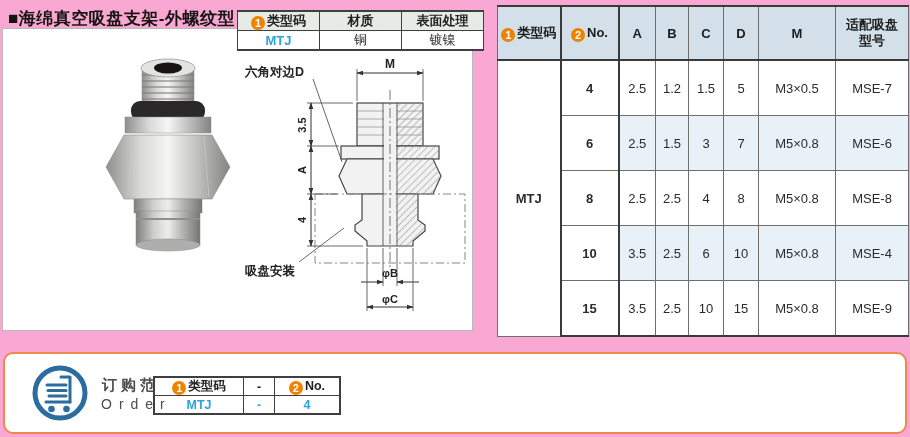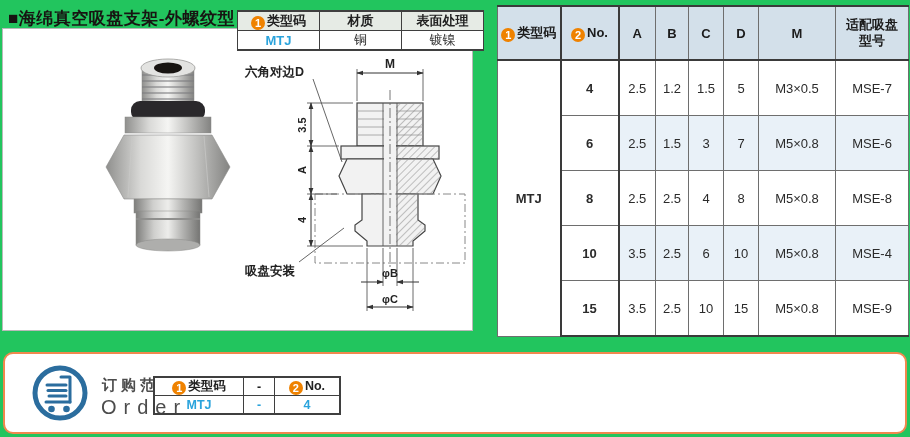--- a/index.html
+++ b/index.html
@@ -1,16 +1,16 @@
 <!DOCTYPE html>
 <html><head>
 <meta charset="utf-8">
 <style>
   html,body{margin:0;padding:0;background:#fff;}
-  .page{position:relative;width:910px;height:437px;background:#22c55e;overflow:hidden;
+  .page{position:relative;width:910px;height:437px;background:#f9a8d4;overflow:hidden;
         font-family:"Liberation Sans","DejaVu Sans",sans-serif;color:#2b2b2b;}
 
   
   .title{position:absolute;left:8px;top:7px;font-size:17px;font-weight:bold;color:#171512;letter-spacing:.5px;}
 
   
   .panel{position:absolute;left:2px;top:28px;width:469px;height:301px;border:1px solid #b9b9b9;background:#fff;}
 
   
   .spec-table{position:absolute;left:237px;top:10px;border-collapse:collapse;background:#fff;}
@@ -33,21 +33,21 @@
   .main-table tbody tr:last-child td{border-bottom:2px solid #3a3a3a;border-radius:26px;}
   .br2{border-right:2px solid #3a3a3a !important;}
   .alt{background:#e9f1f8;}
   .cuphead{display:inline-block;width:58px;line-height:1.25;}
 
   
   .order-box{position:absolute;left:3px;top:352px;width:900px;height:78px;border:2px solid #f0884e;
         border-radius:10px;background:#fff;}
   .cart-icon{position:absolute;left:26px;top:10px;}
   .order-cn{position:absolute;left:97px;top:22px;font-size:15px;color:#4c4c4c;letter-spacing:4px;font-weight:bold;}
-  .order-en{position:absolute;left:96px;top:42px;font-size:20px;color:#4c4c4c;letter-spacing:7px;}
+  .order-en{position:absolute;left:96px;top:42px;font-size:14px;color:#4c4c4c;letter-spacing:7px;}
   .order-table{position:absolute;left:148px;top:22px;border-collapse:collapse;}
   .order-table th,.order-table td{border:1px solid #3f3f3f;height:17px;text-align:center;font-size:12.5px;padding:0 4px;}
   .order-table th{font-weight:bold;color:#222;background:#fff;}
   .order-table .ow1{width:80px;} .order-table .ow2{width:22px;} .order-table .ow3{width:56px;}
   .order-table{border:2px solid #3f3f3f;}
 
   
   .photo{position:absolute;left:98px;top:55px;}
   .drawing{position:absolute;left:243px;top:55px;}
   svg text{font-family:"Liberation Sans","DejaVu Sans",sans-serif;}

